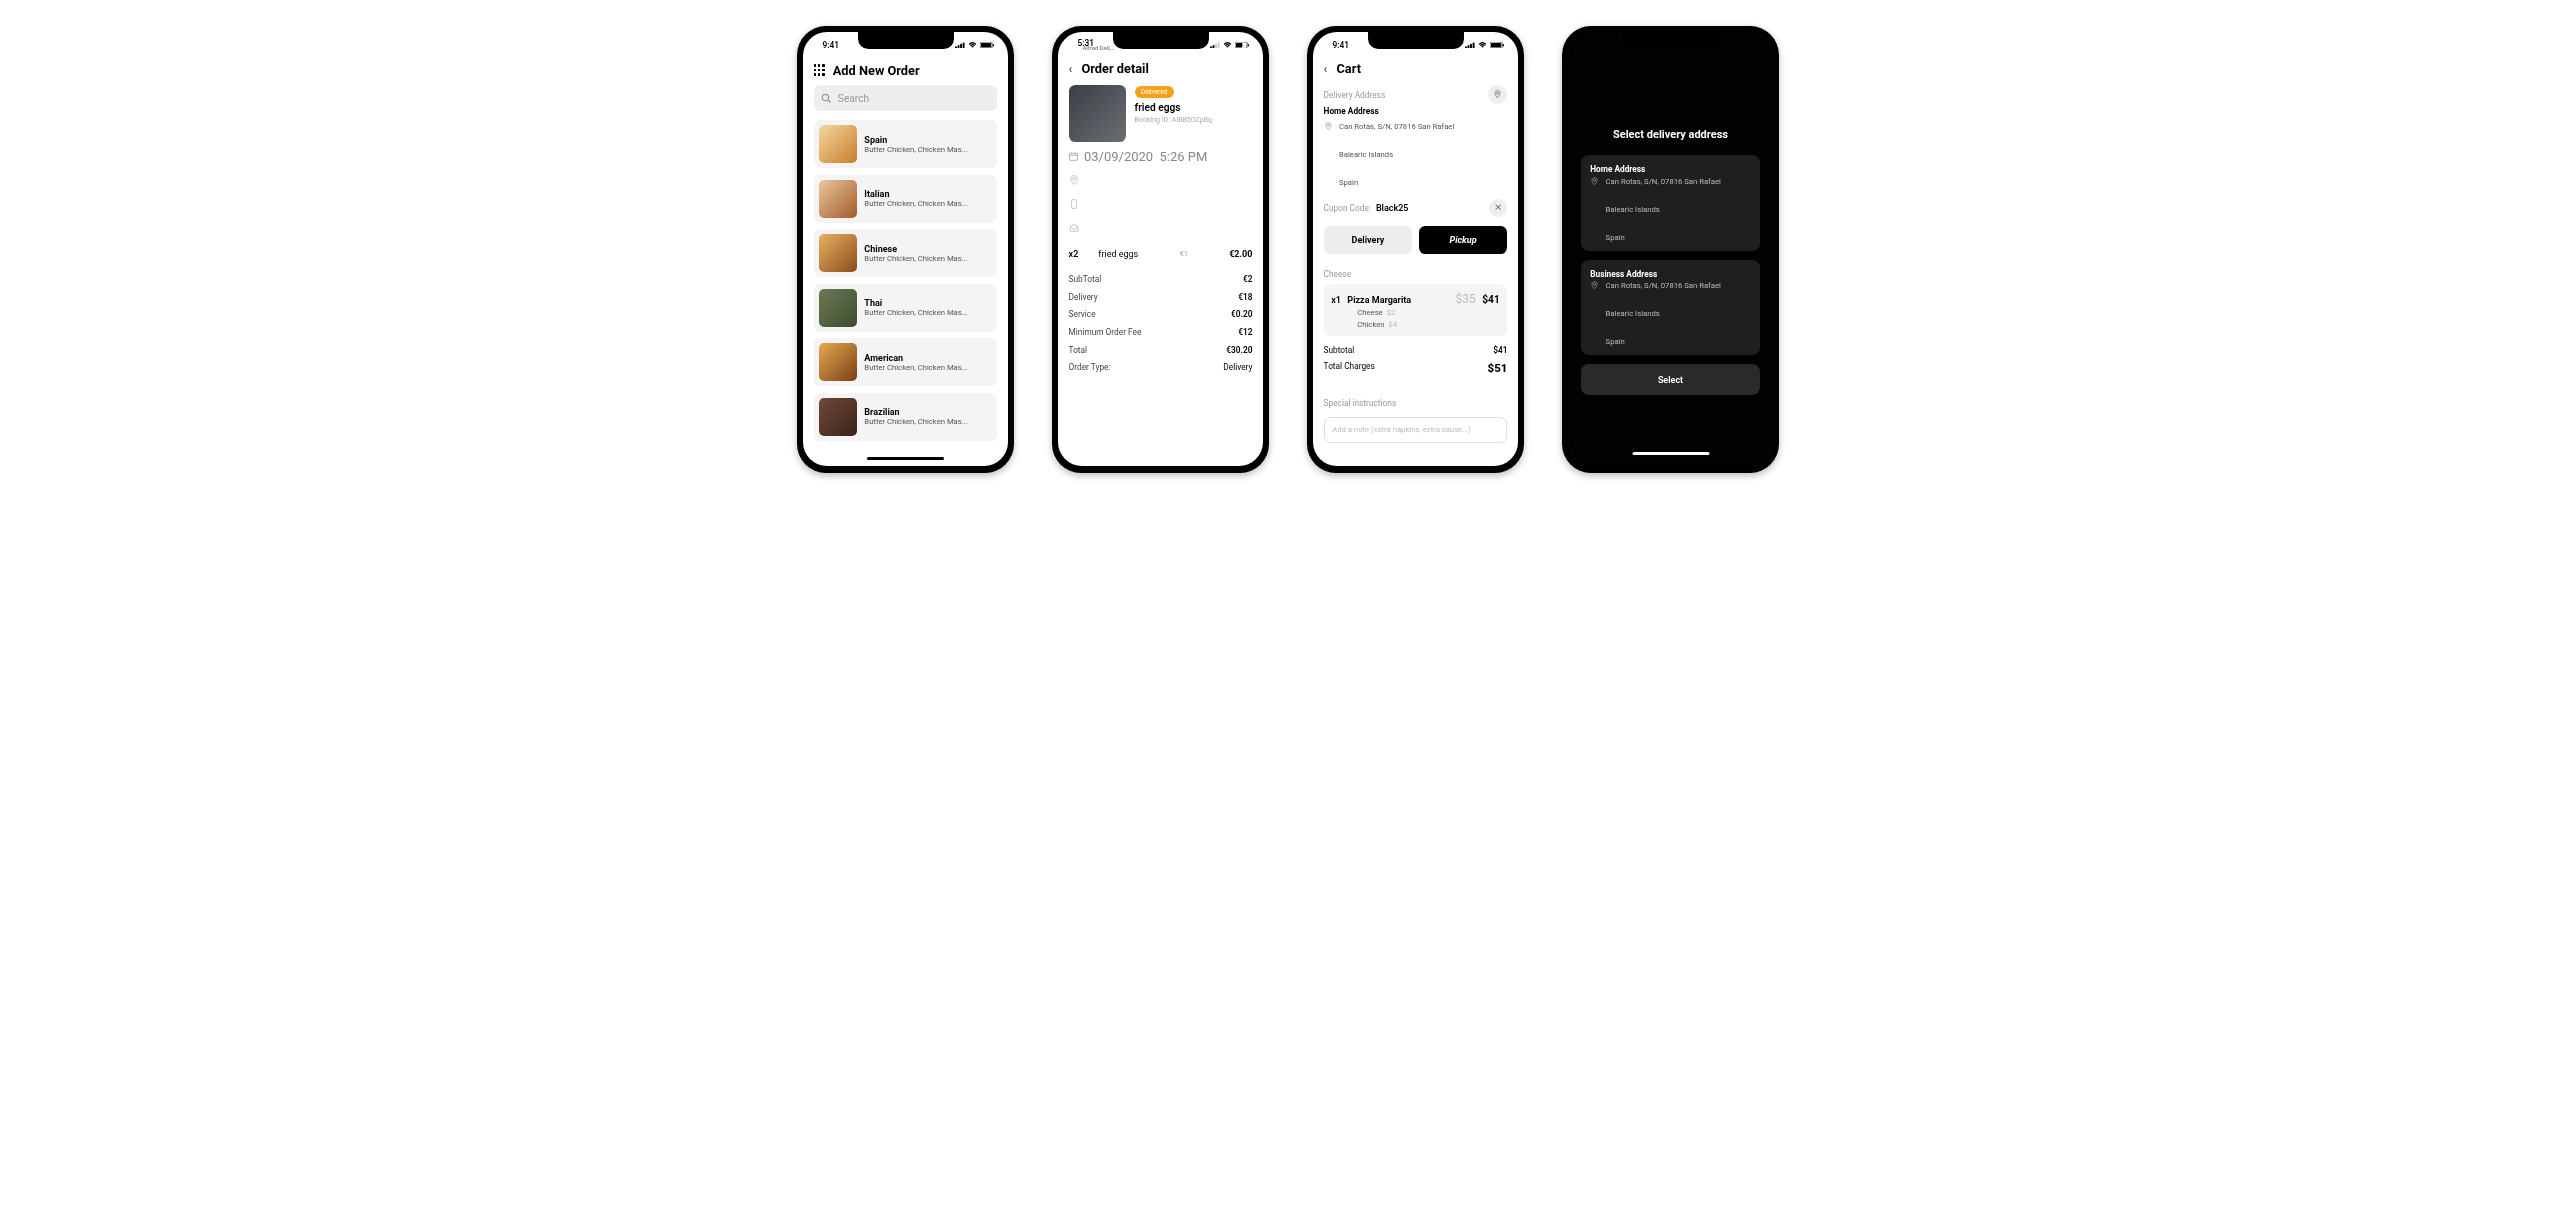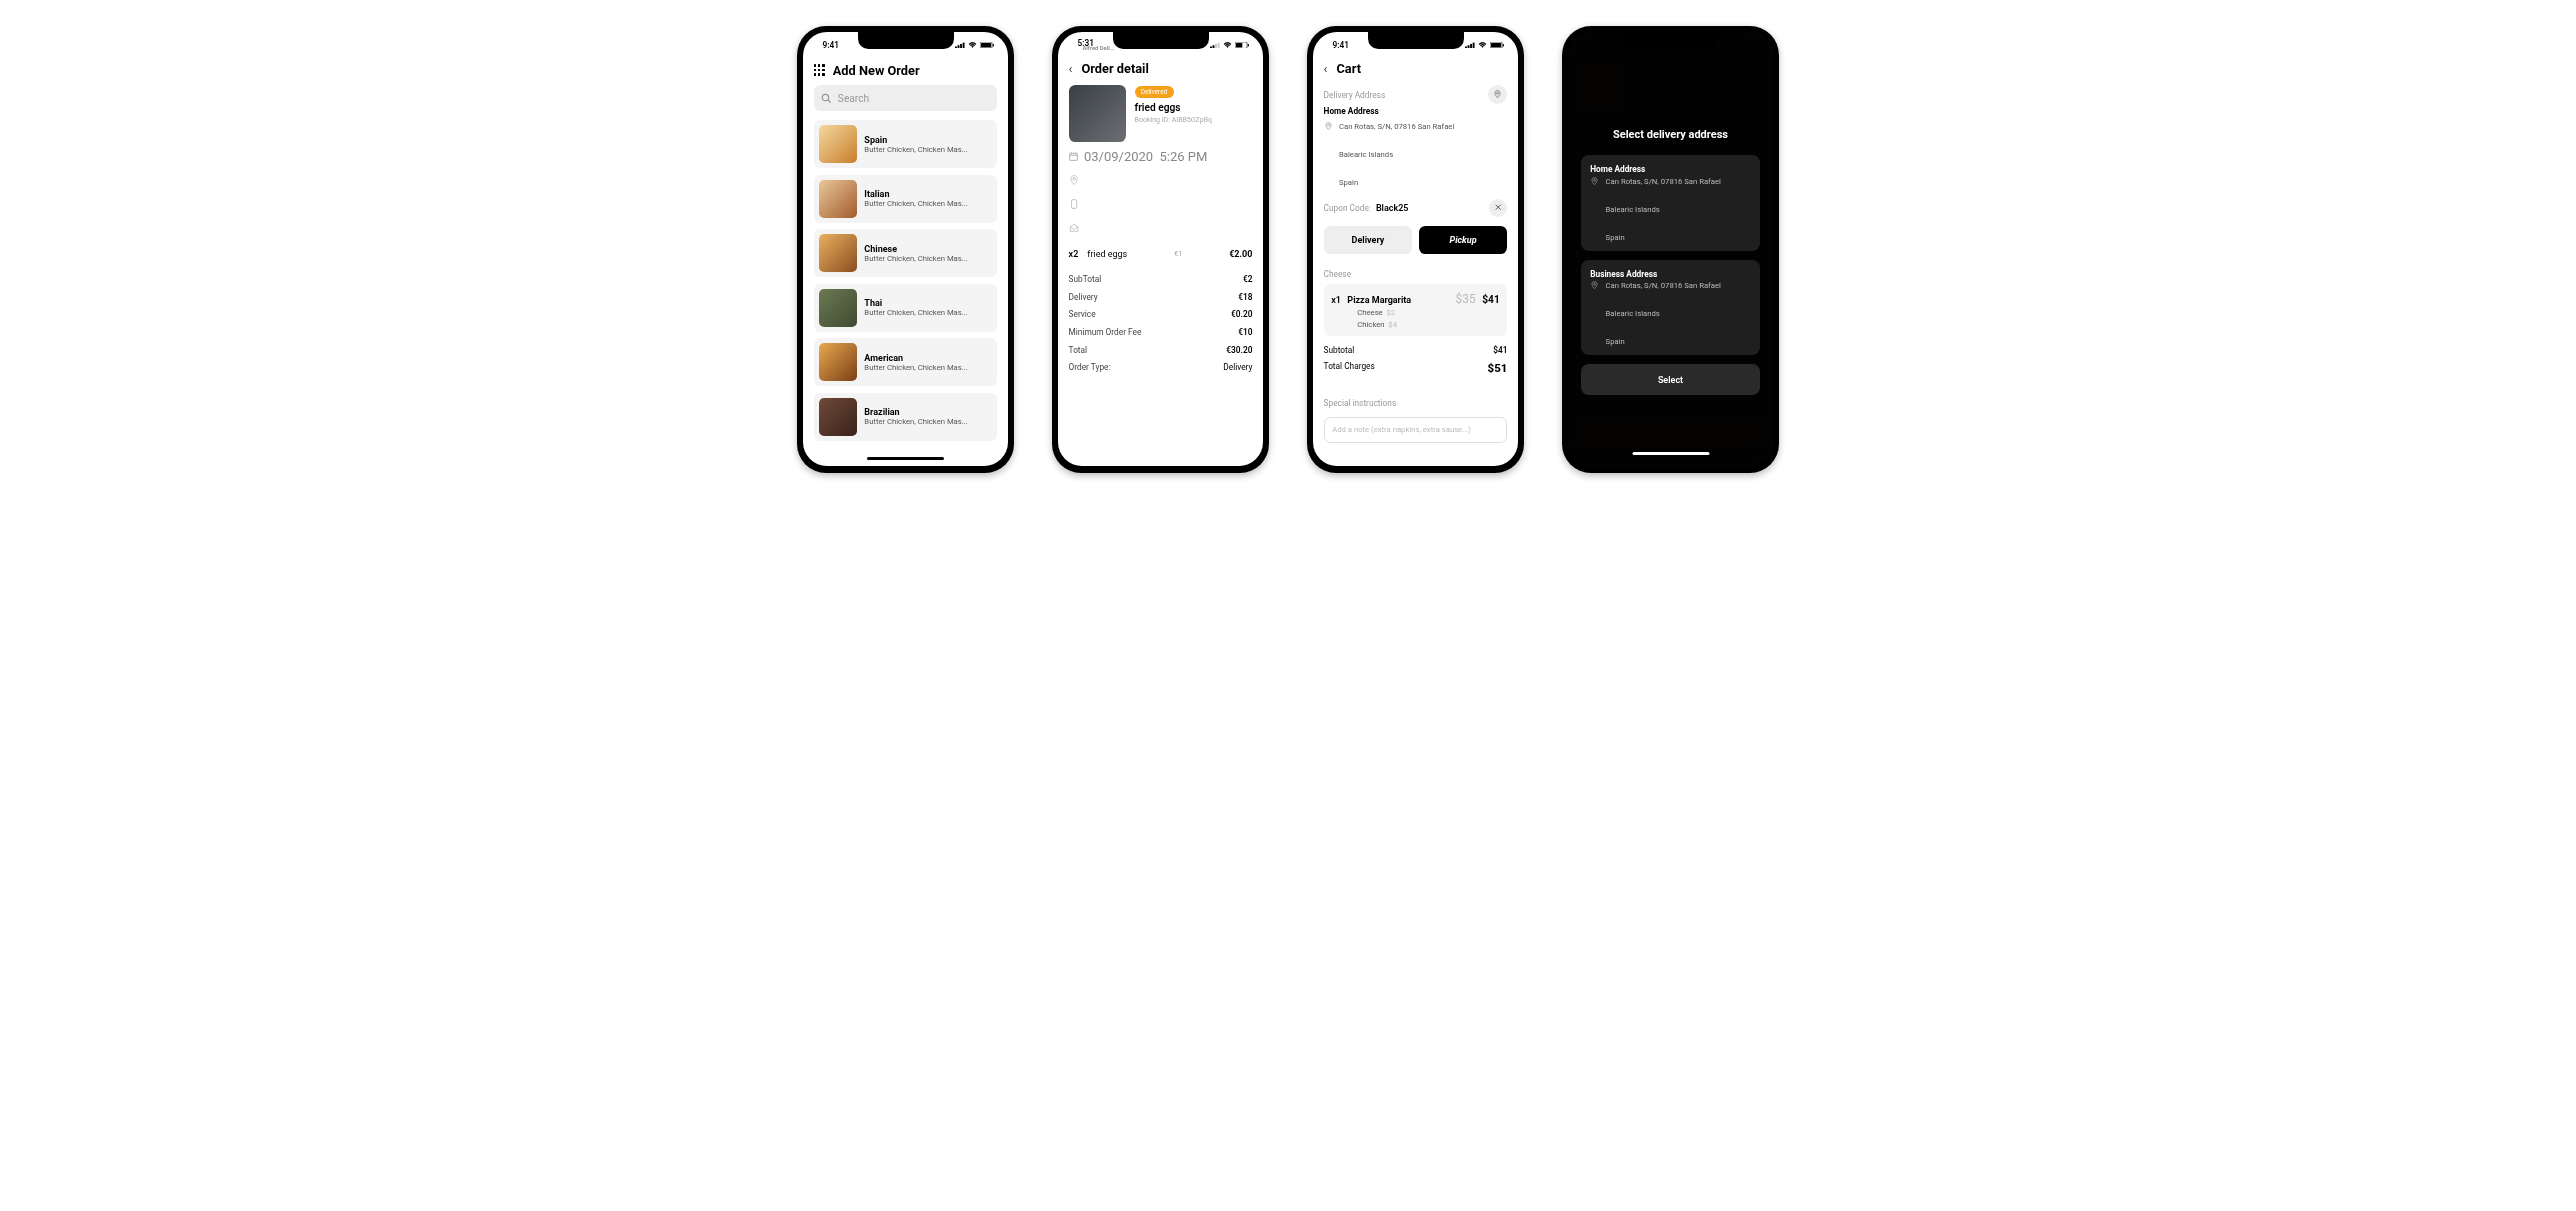--- a/index.html
+++ b/index.html
@@ -87,21 +87,21 @@
   .chev{font-size:12.8px;color:#333;}
   .ord-head{display:flex;gap:9px;}
   .ord-thumb{width:57px;height:57px;border-radius:6.4px;background:linear-gradient(135deg,#3a3f45,#6b6f74);flex-shrink:0;}
   .badge{background:#f6a11a;color:#fff;font-size:6.4px;padding:1.9px 6.4px;border-radius:6.4px;display:inline-block;margin-bottom:3.8px;}
   .ord-title{font-weight:600;font-size:10.2px;}
   .ord-sub{color:#aaa;font-size:7px;margin-top:2.6px;}
   .dt-row{display:flex;align-items:center;gap:6.4px;color:#888;font-size:13px;margin-top:6.4px;}
   .ico-col{display:flex;flex-direction:column;gap:11.5px;margin:11.5px 0;color:#bbb;}
   .ico-col span{font-size:10.2px;}
   .line-item{display:flex;justify-content:space-between;align-items:center;font-size:9px;padding:2.6px 0 11.5px;}
-  .line-item .lft{display:flex;gap:9px;}
+  .line-item .lft{display:flex;gap:20px;}
   .line-item .mid{color:#aaa;font-size:7.7px;}
   .totals .row{display:flex;justify-content:space-between;font-size:8.3px;color:#444;padding:3.8px 0;}
   .totals .row .v{font-weight:600;color:#000;}
   
   .sect-lbl{color:#999;font-size:8.3px;margin:5.1px 0;}
   .addr-row{display:flex;justify-content:space-between;align-items:flex-start;}
   .pin-circ{width:19px;height:19px;border-radius:50%;background:#eee;display:flex;align-items:center;justify-content:center;}
   .addr-block{display:flex;gap:6.4px;margin:3.8px 0 9px;font-size:7.7px;}
   .addr-block .lines{display:flex;flex-direction:column;gap:19px;color:#555;}
   .addr-name{font-weight:700;font-size:8.3px;margin-bottom:2.6px;color:#000;}
@@ -316,21 +316,21 @@
         <div class="row">
             <span>Delivery</span>
             <span class="v">€18</span>
           </div>
         <div class="row">
             <span>Service</span>
             <span class="v">€0.20</span>
           </div>
         <div class="row">
             <span>Minimum Order Fee</span>
-            <span class="v">€10</span>
+            <span class="v">€12</span>
           </div>
         <div class="row">
             <span>Total</span>
             <span class="v">€30.20</span>
           </div>
         <div class="row">
             <span>Order Type:</span>
             <span class="v" style="font-weight:400;">Delivery</span>
           </div>
       </div>

